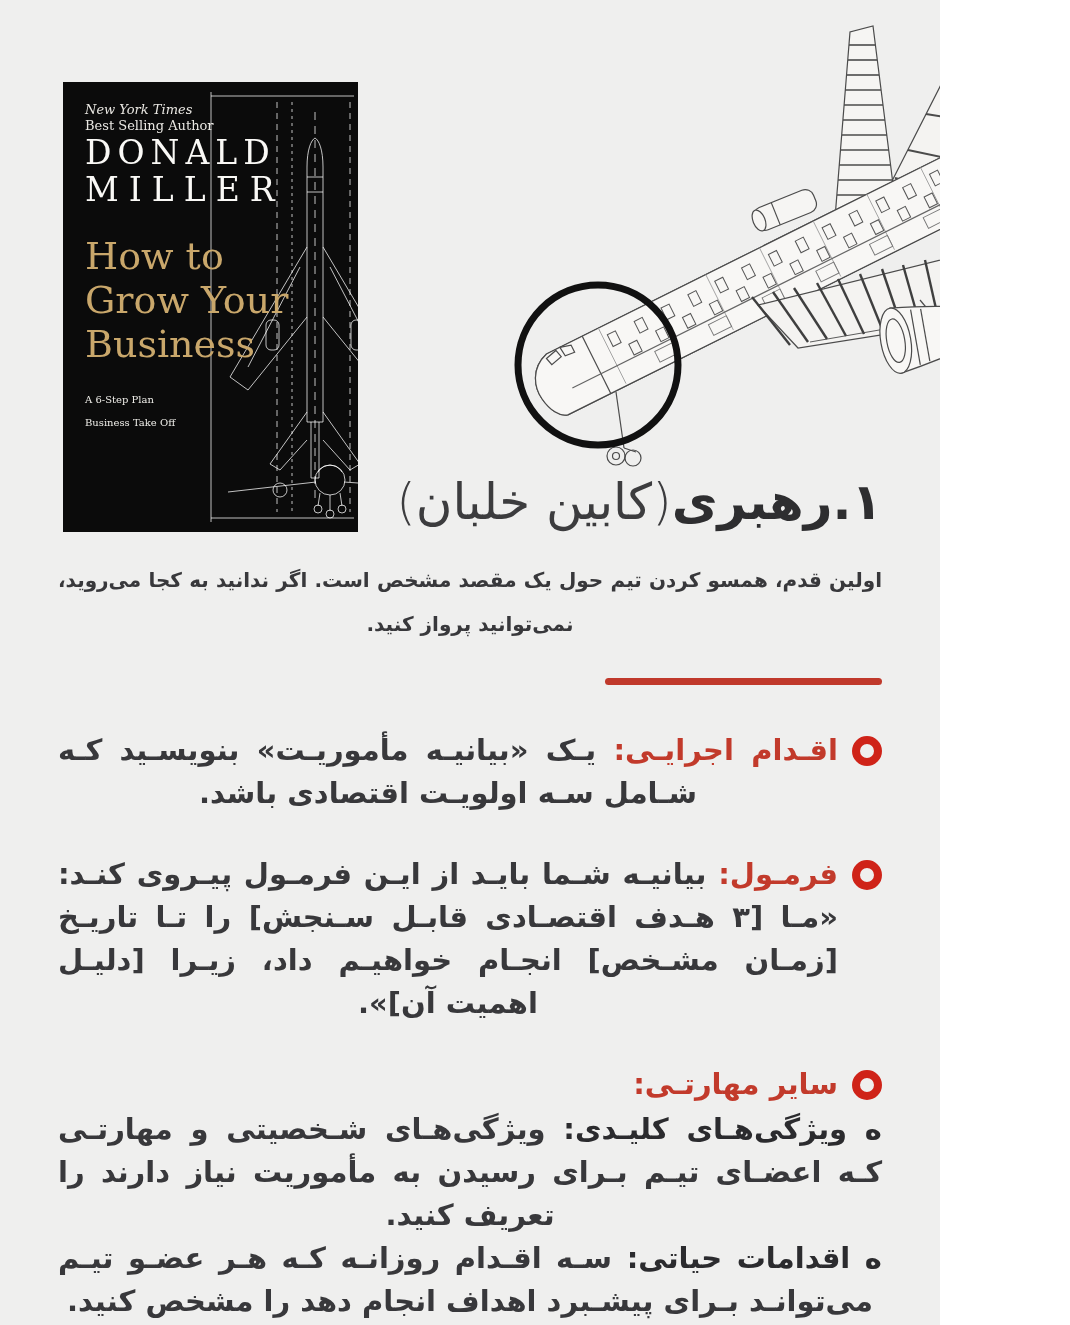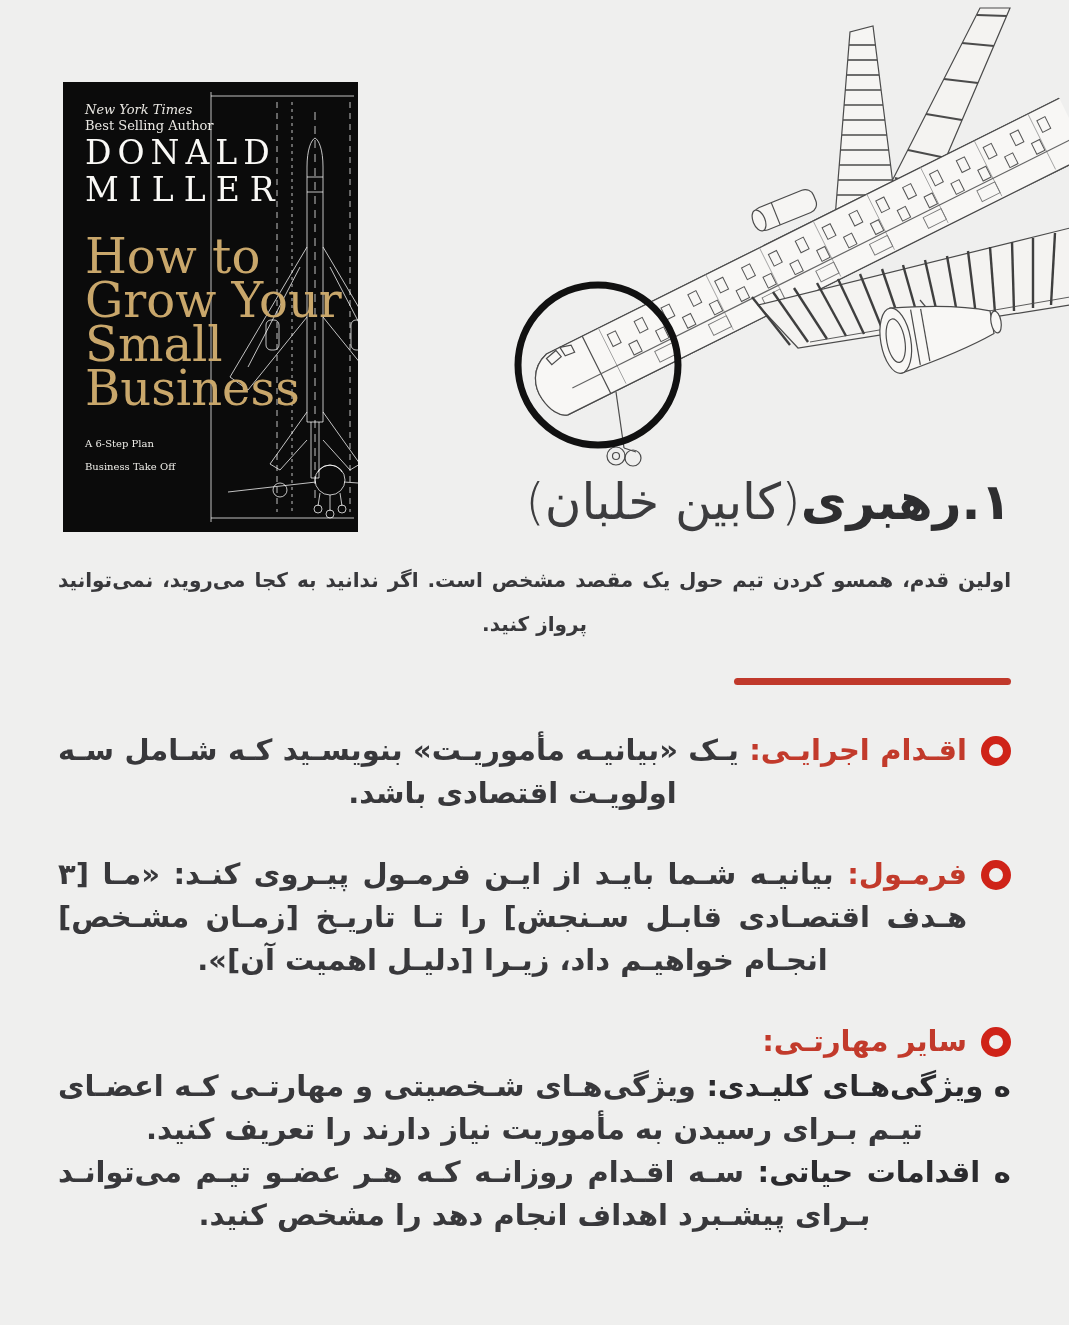--- a/index.html
+++ b/index.html
@@ -1,27 +1,27 @@
 <!DOCTYPE html>
 <html style="--page_bg: #efefee; --accent: #c0392b; --ring: #cf2318; --lead_red: #c23a2b; --text: #38383b; --cover_bg: #0b0b0b; --cover_gold: #c9a76b; --cover_white: #f5f3ee;"><head>
 <meta charset="utf-8">
 <style>
   html,body{margin:0;padding:0;}
   body{font-family:"DejaVu Sans","Liberation Sans",sans-serif;}
-  .page{position:relative;width:1069px;height:1325px;background:var(--page_bg,#efefee);overflow:hidden;}
+  .page{position:relative;width:940px;height:1325px;background:var(--page_bg,#efefee);overflow:hidden;}
 
   
   .cover{position:absolute;left:63px;top:82px;width:295px;height:450px;background:var(--cover_bg,#0b0b0b);overflow:hidden;}
   .cover-inner{position:relative;z-index:2;padding:20px 0 0 22px;}
   .tagline{color:#e9e7e2;font-family:"DejaVu Serif","Liberation Serif",serif;font-size:13px;line-height:16px;}
   .tagline .l1{font-style:italic;}
   .author{color:#faf9f6;font-family:"DejaVu Serif","Liberation Serif",serif;font-size:33px;line-height:37px;}
   .author .l1{letter-spacing:6px;}
   .author .l2{letter-spacing:10px;}
-  .cover-title{margin-top:26px;color:var(--cover_gold,#c9a76b);font-family:"DejaVu Serif","Liberation Serif",serif;font-size:48px;line-height:44px;}
+  .cover-title{margin-top:26px;color:var(--cover_gold,#c9a76b);font-family:"DejaVu Serif","Liberation Serif",serif;font-size:38px;line-height:44px;}
   .cover-sub{margin-top:22px;color:#efeee9;font-family:"DejaVu Serif","Liberation Serif",serif;font-size:10px;line-height:23px;}
   .cover-plane{position:absolute;right:0;top:0;z-index:1;}
 
   
   .cutaway{position:absolute;left:490px;top:0;}
 
   
   .content{position:absolute;left:58px;right:58px;top:452px;direction:rtl;color:var(--text,#38383b);}
   .heading{margin:0 0 6px 0;height:100px;display:flex;align-items:center;justify-content:flex-start;font-weight:900;font-size:50px;color:#2e2e30;}
   .heading .h-light{font-weight:300;color:#3c3c3e;}
@@ -85,21 +85,20 @@
         <div class="l1">New York Times</div>
         <div class="l2">Best Selling Author</div>
       </div>
       <div class="author">
         <div class="l1">DONALD</div>
         <div class="l2">MILLER</div>
       </div>
       <div class="cover-title">
         <div>How to</div>
         <div>Grow Your</div>
-        <div>Small</div>
         <div>Business</div>
       </div>
       <div class="cover-sub">
         <div>A 6-Step Plan</div>
         <div>Business Take Off</div>
       </div>
     </div>
   </div>
 
   <svg class="cutaway" width="580" height="480" viewBox="0 0 580 480">

